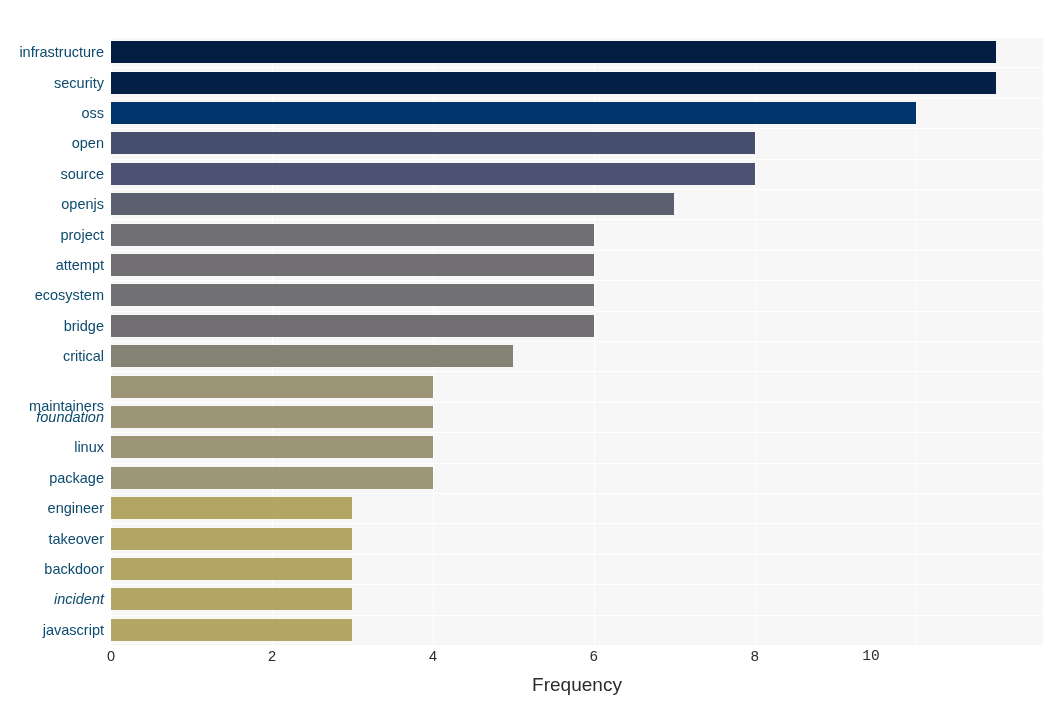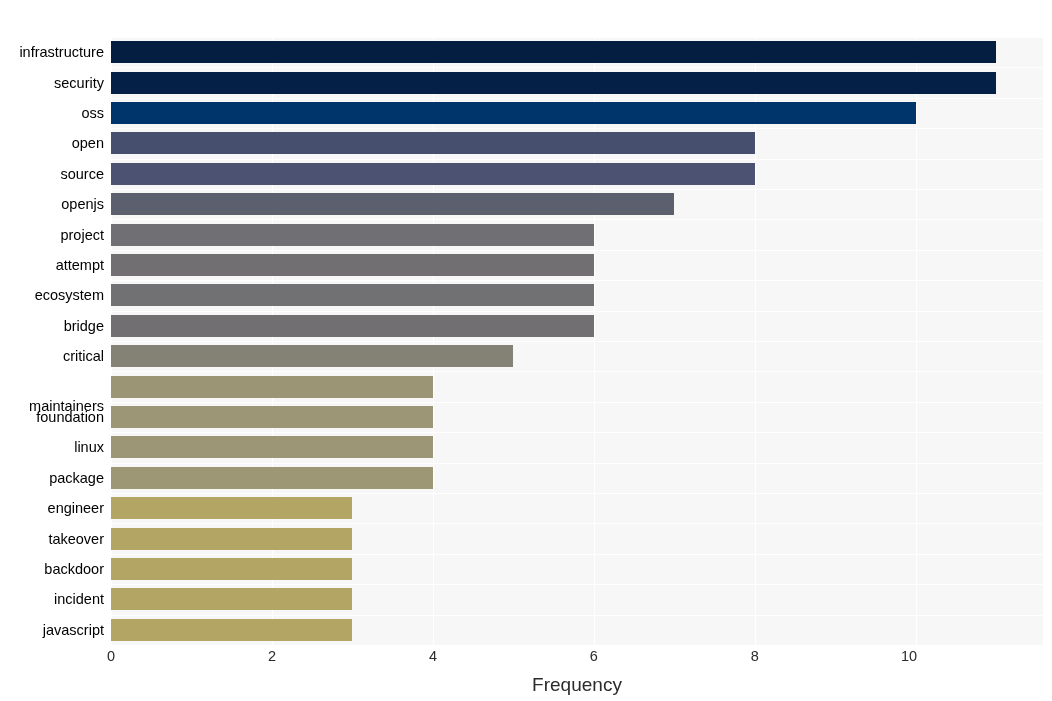--- a/index.html
+++ b/index.html
@@ -78,21 +78,21 @@
     top: 37px;
     width: 104px;
     height: 608px;
   }
   .y-label {
     position: absolute;
     right: 0;
     width: 104px;
     text-align: right;
     font-size: 14.5px;
-    color: #000000;
+    color: #0c4a6e;
     line-height: 16px;
     white-space: nowrap;
   }
 
   #x-ticks {
     position: absolute;
     left: 0;
     top: 648px;
     width: 1052px;
     height: 24px;
@@ -224,34 +224,34 @@
       <div class="y-label" style="top: 68px;">oss</div>
       <div class="y-label" style="top: 98.4px;">open</div>
       <div class="y-label" style="top: 128.8px;">source</div>
       <div class="y-label" style="top: 159.2px;">openjs</div>
       <div class="y-label" style="top: 189.6px;">project</div>
       <div class="y-label" style="top: 220px;">attempt</div>
       <div class="y-label" style="top: 250.4px;">ecosystem</div>
       <div class="y-label" style="top: 280.8px;">bridge</div>
       <div class="y-label" style="top: 311.2px;">critical</div>
       <div class="y-label" style="top: 361px;">maintainers</div>
-      <div class="y-label" style="top: 372px;">foundation</div>
+      <div class="y-label" style="top: 372px; font-style: italic;">foundation</div>
       <div class="y-label" style="top: 402.4px;">linux</div>
       <div class="y-label" style="top: 432.8px;">package</div>
       <div class="y-label" style="top: 463.2px;">engineer</div>
       <div class="y-label" style="top: 493.6px;">takeover</div>
       <div class="y-label" style="top: 524px;">backdoor</div>
-      <div class="y-label" style="top: 554.4px;">incident</div>
+      <div class="y-label" style="top: 554.4px; font-style: italic;">incident</div>
       <div class="y-label" style="top: 584.8px; margin-left: 26px;">javascript</div>
     </div>
 
   <div id="x-ticks">
       <div class="x-tick" style="left: 111px;">0</div>
       <div class="x-tick" style="left: 271.967px;">2</div>
       <div class="x-tick" style="left: 432.934px;">4</div>
       <div class="x-tick" style="left: 593.902px;">6</div>
       <div class="x-tick" style="left: 754.869px;">8</div>
-      <div class="x-tick" style="left: 909px;">10</div>
+      <div class="x-tick" style="left: 871px; font-family: Liberation Mono, monospace;">10</div>
     </div>
 
   <div id="x-axis-label">Frequency</div>
 
 </div>
 
 </body></html>

